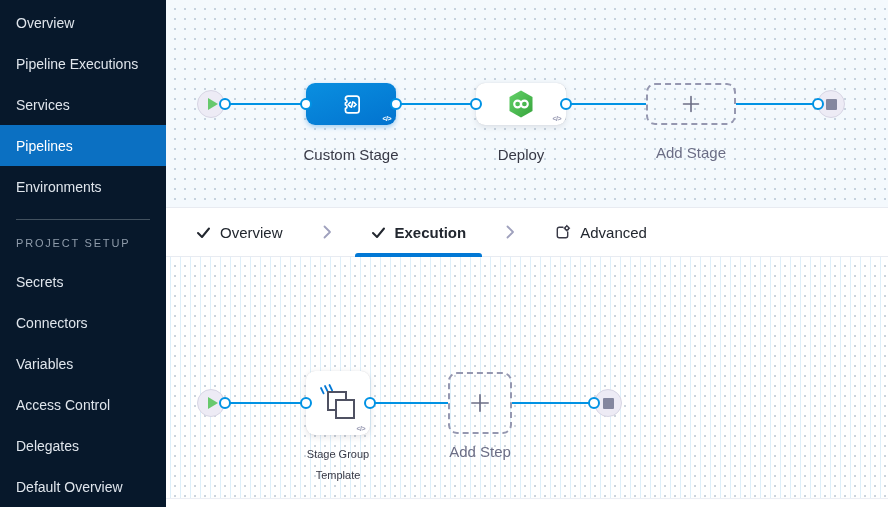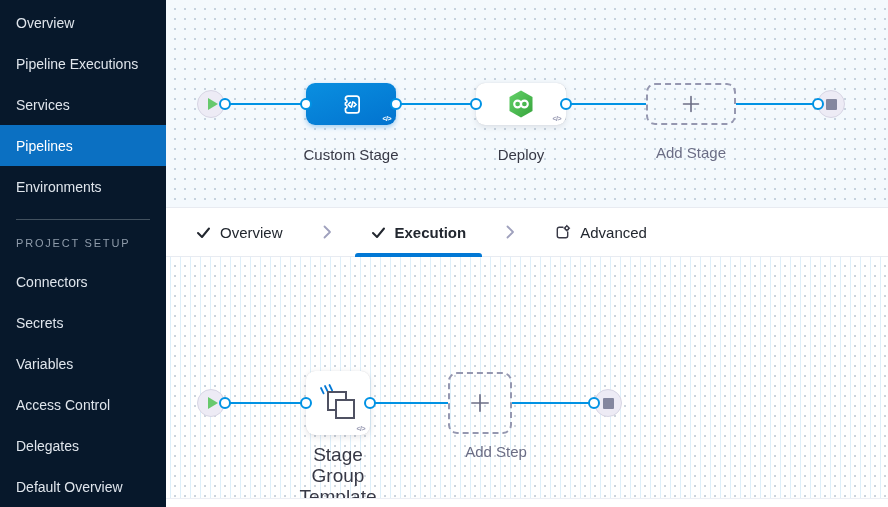--- a/index.html
+++ b/index.html
@@ -50,21 +50,21 @@
   .stage-card.dashed { border:2px dashed #9597b0; background:transparent; box-shadow:none; }
 
   .code-glyph { position:absolute; right:5px; bottom:3px; font-size:7px; font-weight:bold;
                 letter-spacing:-0.5px; }
   .code-glyph.on-blue { color:#ffffff; }
   .code-glyph.on-white { color:#9597b0; }
 
   .node-label { position:absolute; transform:translateX(-50%); text-align:center;
                 font-size:15px; color:var(--text-dark,#383946); white-space:nowrap; z-index:2;}
   .node-label.grey { color:var(--text-grey,#6b6d85); }
-  .node-label.wrap { white-space:normal; width:104px; font-size:19px; line-height:21px; }
+  .node-label.wrap { white-space:normal; width:104px; font-size:11px; line-height:21px; }
 
   
   .tabbar { height:50px; background:#ffffff; border-top:1px solid #e8ebf1; border-bottom:1px solid #e8ebf1;
             display:flex; align-items:stretch; padding-left:14px; position:relative; z-index:3; }
   .tab { display:flex; align-items:center; gap:9px; padding:0 16px; position:relative;
          font-size:15px; color:#22272f; cursor:pointer; }
   .tab.active .tab-label { font-weight:bold; }
   .tab.active::after { content:""; position:absolute; left:0; right:0; bottom:-1px; height:4px;
                        background:var(--accent,#0278d5); border-radius:3px 3px 0 0; }
   .tab-sep { display:flex; align-items:center; margin:0 20px; }
@@ -73,22 +73,22 @@
 <body>
 
 <nav class="sidebar">
   <div class="nav-item">Overview</div>
   <div class="nav-item">Pipeline Executions</div>
   <div class="nav-item">Services</div>
   <div class="nav-item active">Pipelines</div>
   <div class="nav-item">Environments</div>
   <div class="sidebar-divider"></div>
   <div class="section-label">PROJECT SETUP</div>
+  <div class="nav-item">Secrets</div>
   <div class="nav-item">Connectors</div>
-  <div class="nav-item">Secrets</div>
   <div class="nav-item">Variables</div>
   <div class="nav-item">Access Control</div>
   <div class="nav-item">Delegates</div>
   <div class="nav-item">Default Overview</div>
 </nav>
 
 <div class="main">
 
   <div class="canvas canvas-top">
     <div class="hline" style="left:59px;  top:103px; width:81px;"></div>
@@ -206,17 +206,17 @@
         <path d="M11 3.5 v15 M3.5 11 h15"></path>
       </svg>
     </div>
 
     <span class="port" style="left:422px; top:140px;"></span>
     <div class="circle-node" style="left:428px; top:132px;">
       <span class="stop-sq"></span>
     </div>
 
     <div class="node-label wrap" style="left:172px; top:187px;">Stage Group Template</div>
-    <div class="node-label grey" style="left:330px; top:186px;">Add Step</div>
+    <div class="node-label grey" style="left:314px; top:186px;">Add Step</div>
   </div>
 
   <div class="bottom-strip"></div>
 </div>
 
 </body></html>

